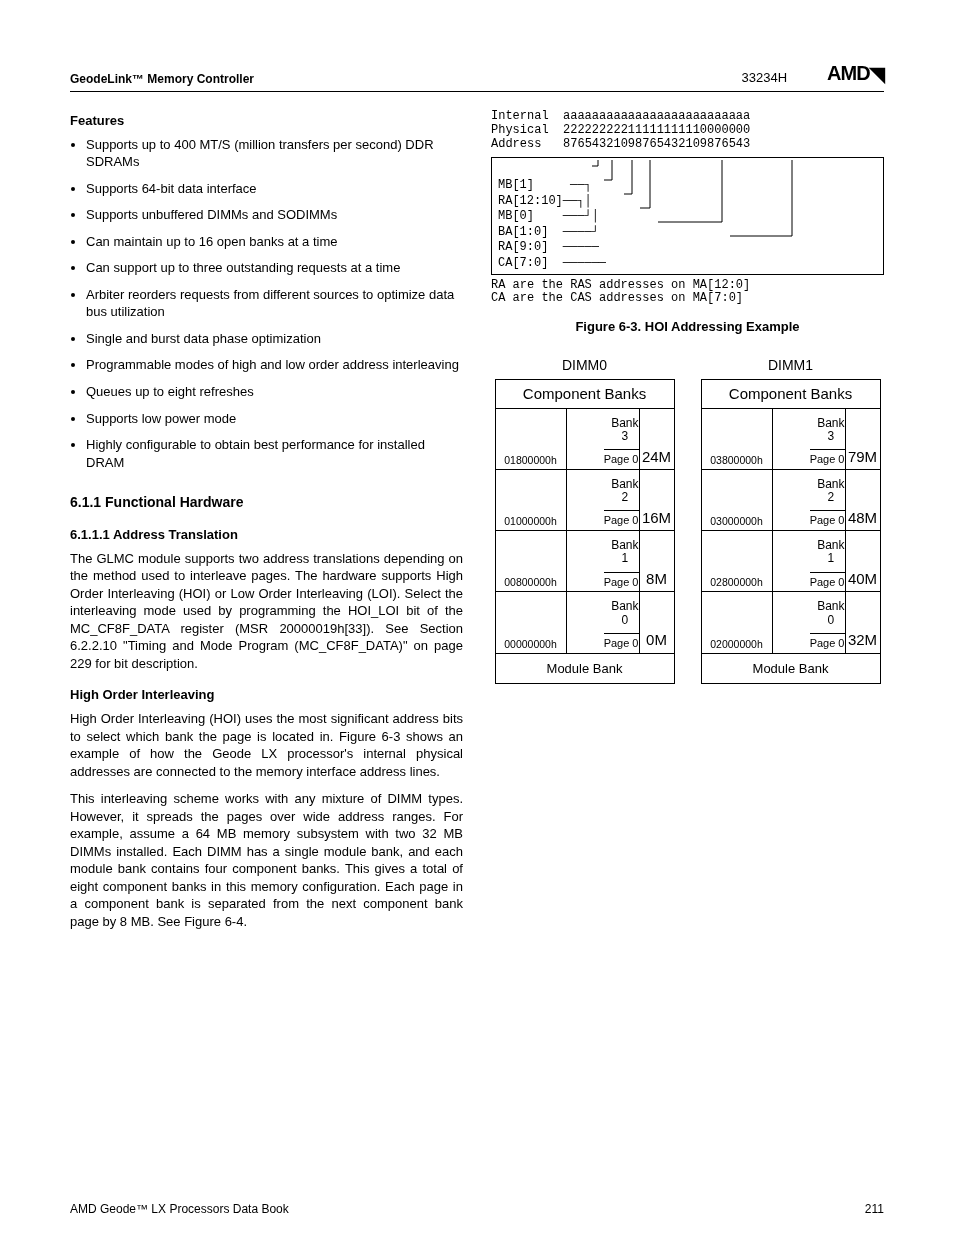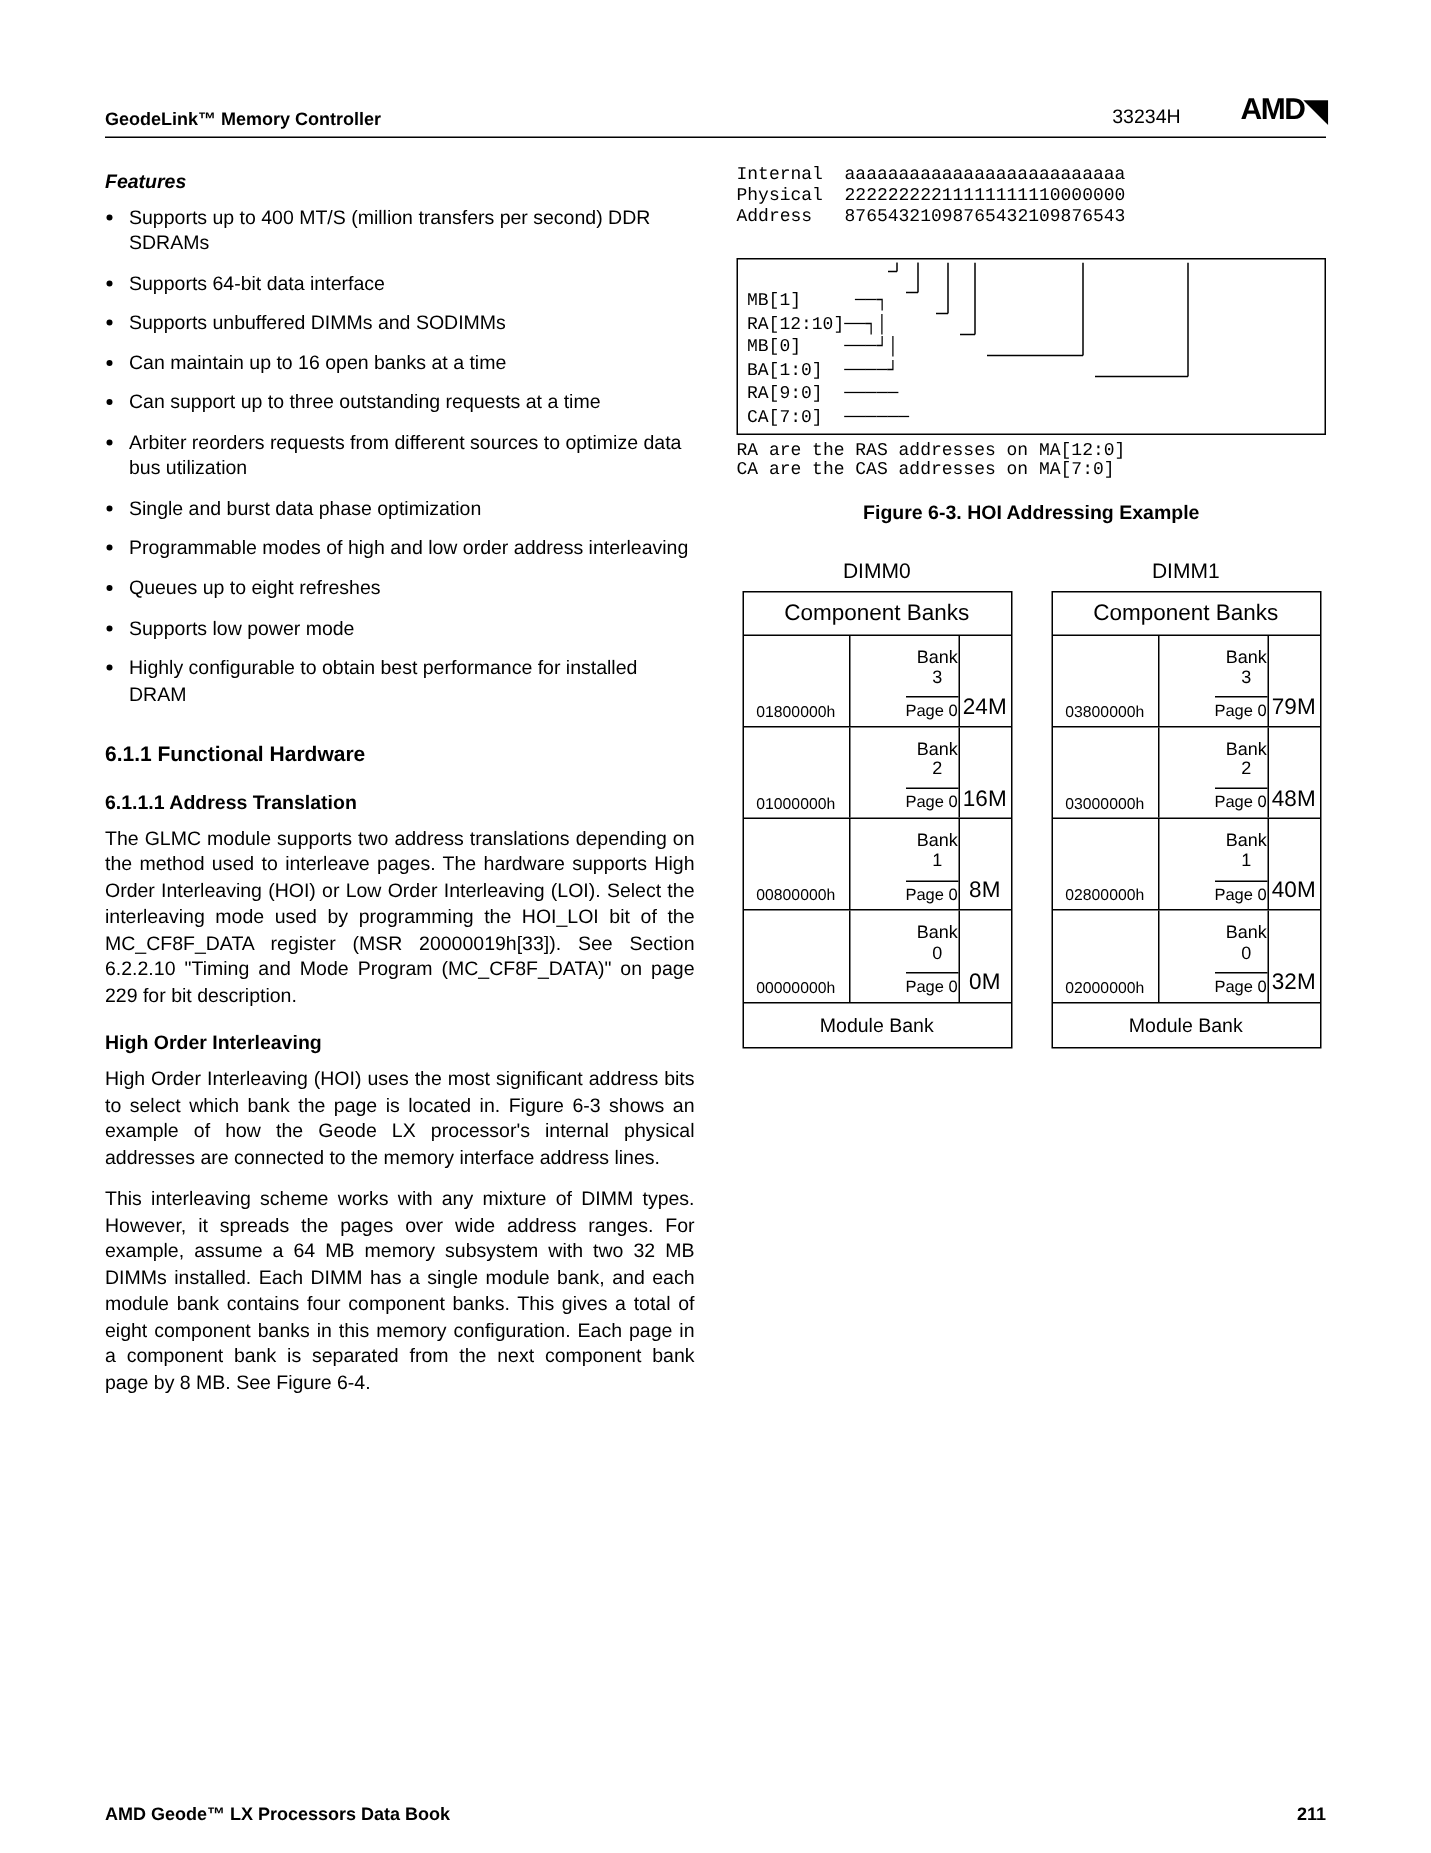--- a/index.html
+++ b/index.html
@@ -11,43 +11,43 @@
     padding: 60px 70px 40px 70px;
     width: 954px;
     box-sizing: border-box;
     line-height: 1.35;
   }
   .header-rule { border: none; border-top: 1.5px solid #000; margin: 4px 0 8px 0; }
   .header-row { display: flex; justify-content: space-between; align-items: flex-end; font-weight: bold; font-size: 12px; gap: 20px; }
   .logo { font-family: Arial, sans-serif; font-weight: 900; font-size: 20px; letter-spacing: -1px; }
   .columns { display: flex; gap: 28px; margin-top: 18px; }
   .col { flex: 1; min-width: 0; }
-  h4.section { font-size: 13px; margin: 2px 0 6px 0; font-style: italic; }
+  h4.section { font-size: 13px; margin: 2px 0 6px 0; }
   ul.features { padding-left: 16px; margin: 0 0 14px 0; }
   ul.features li { margin-bottom: 9px; text-align: left; }
   h3.num { font-size: 14px; margin: 22px 0 10px 0; }
   h4.sub { font-size: 13px; margin: 14px 0 6px 0; }
   p.body { text-align: justify; margin: 0 0 10px 0; }
   .fig-caption { text-align: center; font-weight: bold; font-size: 13px; margin: 12px 0 20px 0; }
   .mono { font-family: "Courier New", monospace; font-size: 12px; white-space: pre; line-height: 1.15; }
   .fig63 { border: 1px solid #000; padding: 4px 6px 2px 6px; margin: 6px 0 4px 0; position: relative; }
-  .fig63-top { margin: 0 0 21px 0; }
+  .fig63-top { margin: 0 0 6px 0; }
   .fig64 { display: flex; gap: 26px; justify-content: center; margin-top: 10px; }
   .dimm { width: 180px; }
   .dimm-title { text-align: center; font-size: 14px; margin-bottom: 4px; }
   .dimm-box { border: 1px solid #000; }
   .cb-head { text-align: center; font-size: 15px; padding: 4px 0; }
   .bank-row { display: flex; border-top: 1px solid #000; }
   .bank-left { width: 66px; border-right: 1px solid #000; display: flex; align-items: flex-end; justify-content: center; font-size: 10.5px; padding: 2px; }
   .bank-mid { flex: 1; display: flex; flex-direction: column; align-items: flex-end; }
   .bank-name { text-align: center; font-size: 12px; padding: 8px 0 6px 0; line-height: 1.1; }
   .page0 { border-top: 1px solid #000; text-align: center; font-size: 11px; padding: 2px 0; }
   .bank-right { width: 30px; border-left: 1px solid #000; display: flex; align-items: flex-end; justify-content: center; font-size: 15px; padding: 2px; }
   .mb-foot { text-align: center; font-size: 13px; padding: 6px 0; border-top: 1px solid #000; }
-  .footer-row { display: flex; justify-content: space-between; font-weight: bold; font-size: 12px; margin-top: 260px; }
+  .footer-row { display: flex; justify-content: space-between; font-weight: normal; font-size: 12px; margin-top: 260px; }
   .svg-lines { position: absolute; }
 </style>
 </head>
 <body>
 
 <div class="header-row">
   <span>GeodeLink™ Memory Controller</span>
   <span style="display:flex;align-items:flex-end;gap:40px;">
     <span style="font-weight:normal;font-size:13px;">33234H</span>
     <span class="logo"><span>AMD</span><span style="display:inline-block;transform:translateY(1px);">◥</span></span>

